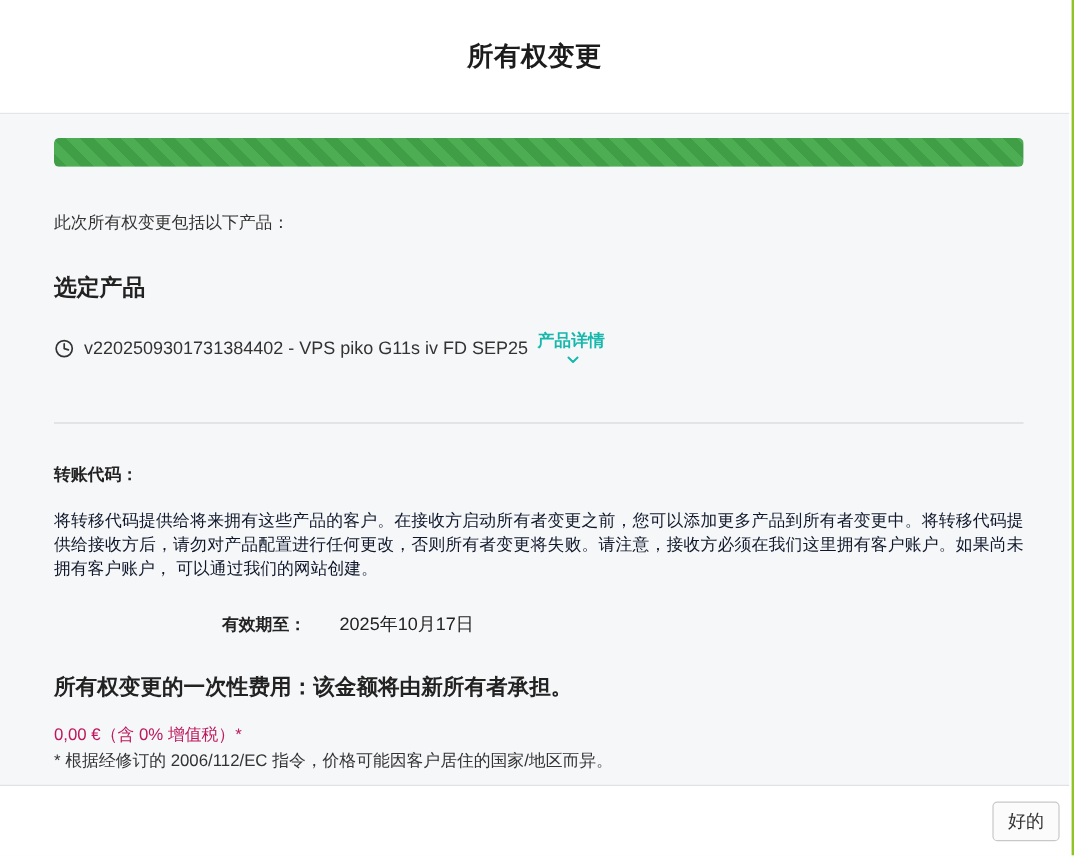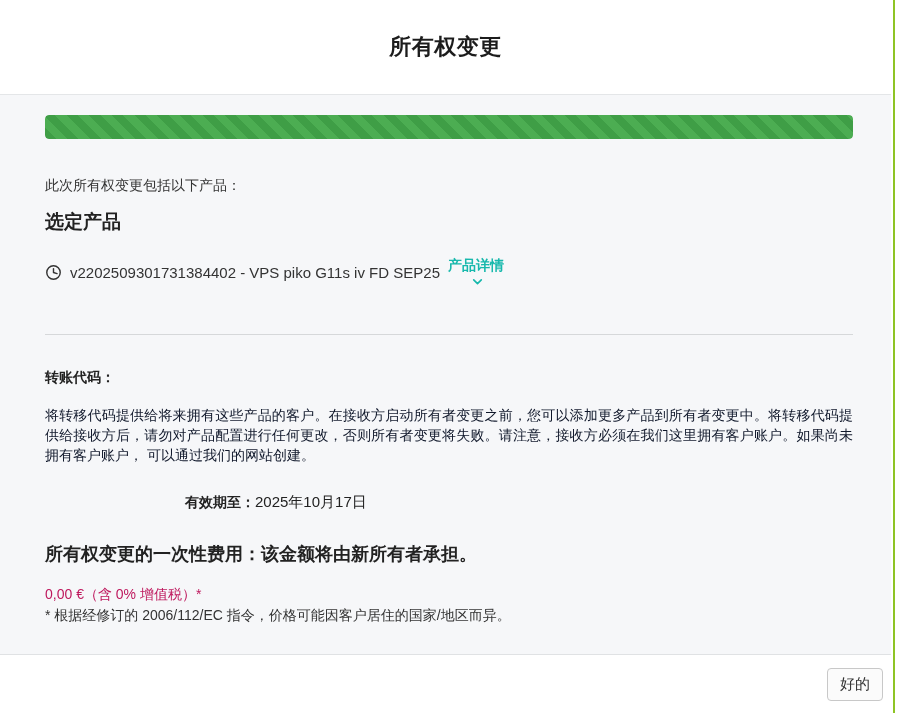--- a/index.html
+++ b/index.html
@@ -58,21 +58,21 @@
       var(--progress-green, #4cad52) 16px
     );
   }
 
   .intro-text {
     margin-top: 36px;
     font-size: 14px; color: #333; line-height: 20px;
   }
 
   .section-heading {
-    margin-top: 14px;
+    margin-top: 32px;
     font-size: 19px; font-weight: bold; color: #222;
   }
 
   .product-row {
     margin-top: 22px;
     display: flex; align-items: center;
     font-size: 15px; color: #333;
   }
   .product-row .icon { display: inline-flex; margin-right: 8px; }
   .product-label { white-space: nowrap; }
@@ -86,21 +86,21 @@
   .details-link .chev { margin-left: 4px; display: inline-flex; }
 
   .divider {
     margin-top: 46px;
     border: none; border-top: 1px solid #d6d8da;
     height: 0;
   }
 
   .kv-row {
     margin-top: 34px;
-    display: flex; align-items: baseline;
+    display: flex; align-items: baseline; gap: 28px;
   }
   .kv-label {
     flex: 0 0 210px;
     font-size: 14px; font-weight: bold; color: #222;
   }
   .kv-value { font-size: 15px; color: #222; }
   .kv-value.bold { font-weight: bold; }
 
   .instructions {
     margin-top: 18px;

